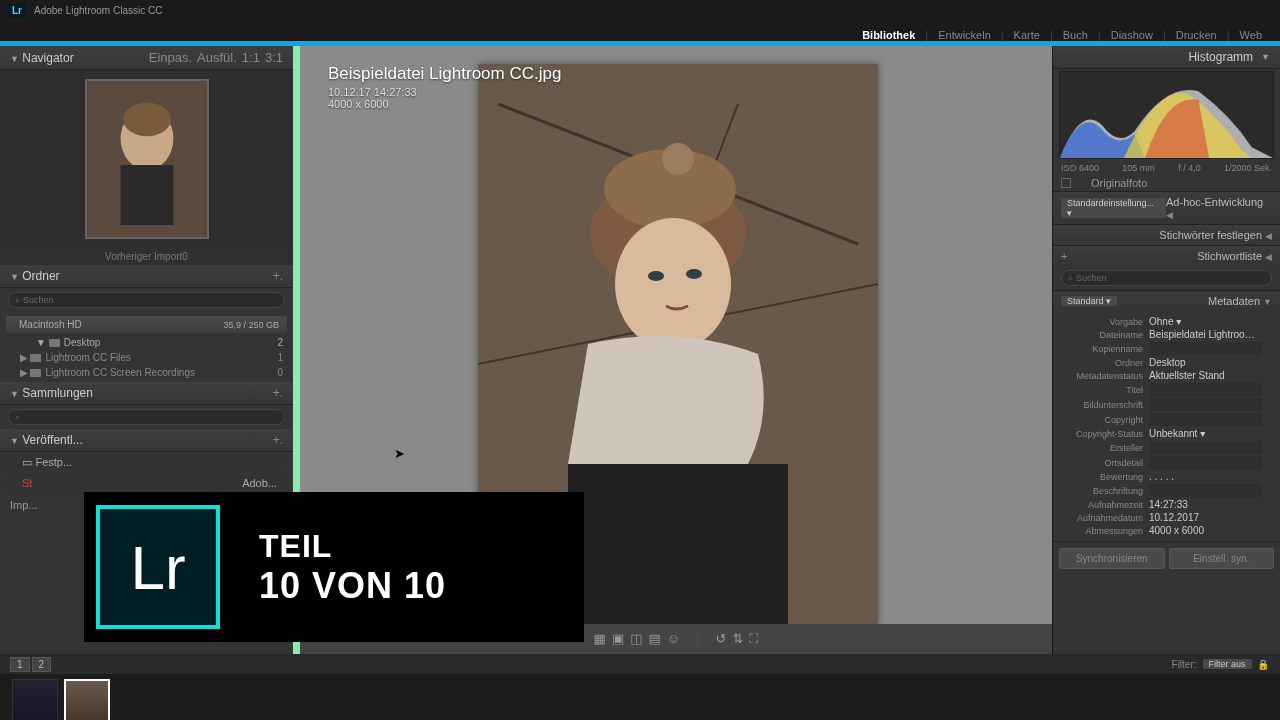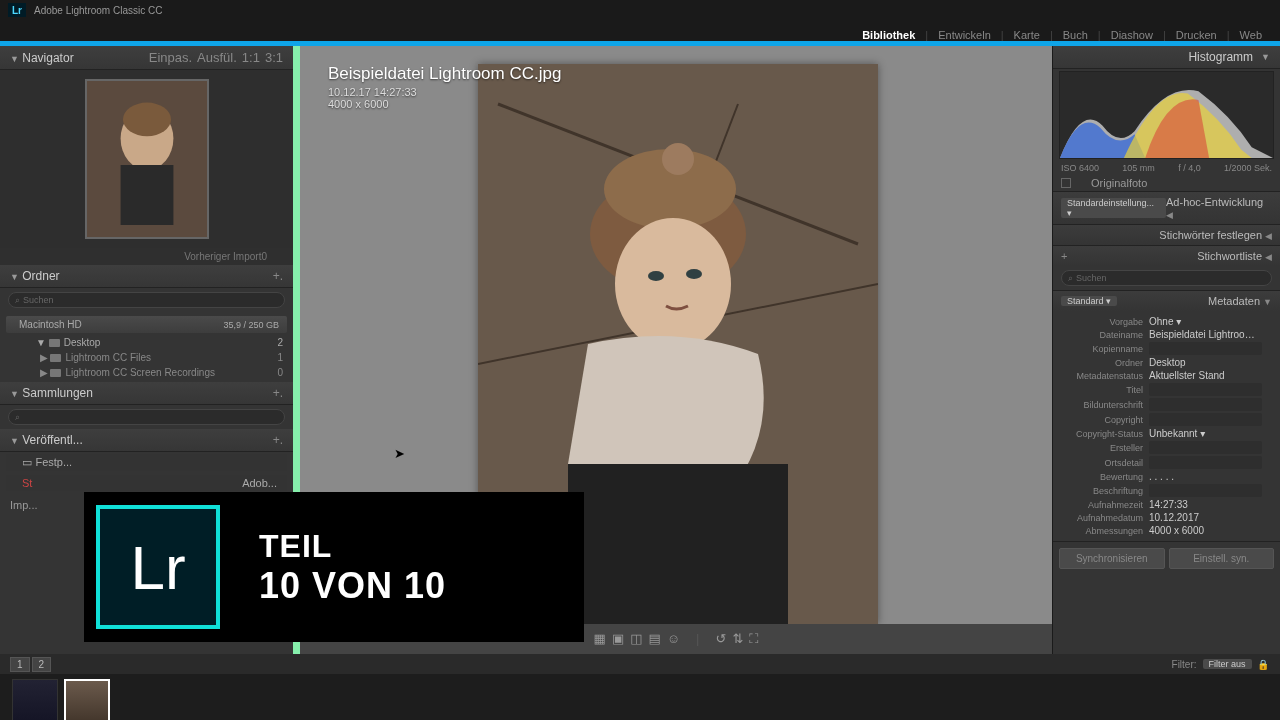--- a/index.html
+++ b/index.html
@@ -13,29 +13,29 @@
 .workspace{display:flex;height:608px;background:#2a2a2a}
 .panel{background:#343434;display:flex;flex-direction:column;overflow:hidden}
 .panel.left{width:300px;border-right:7px solid #86efac}
 .panel.right{width:228px;border-left:1px solid #1a1a1a}
 .panel-header{display:flex;justify-content:space-between;align-items:center;padding:4px 10px;background:linear-gradient(#3e3e3e,#363636);border-bottom:1px solid #222;color:#ccc;font-size:12px}
 .panel-header .tri{font-size:9px;color:#999}
 .panel-header.right-hdr{justify-content:flex-end;gap:8px}
 .nav-zoom{font-size:13px;color:#888;display:flex;gap:5px}
 .navthumb{position:relative;height:178px;background:#2e2e2e;display:flex;align-items:center;justify-content:center}
 .navthumb-img{width:124px;height:160px;background:#777;border:2px solid #666}
-.row-dim{display:flex;justify-content:flex-end;padding:3px 26px;color:#777;font-size:10px;background:#2f2f2f}
+.row-dim{display:flex;justify-content:center;padding:3px 26px;color:#777;font-size:10px;background:#2f2f2f}
 .plusdot{color:#888}
 .search-box{margin:4px 8px;height:16px;background:#2b2b2b;border:1px solid #444;border-radius:8px;display:flex;align-items:center;padding:0 6px;color:#666;font-size:9px;gap:3px}
 .folder-tree{padding:2px 0;font-size:10px}
 .folder-row{display:flex;justify-content:space-between;align-items:center;padding:2px 10px 2px 14px;color:#aaa}
 .folder-row.vol{background:linear-gradient(#4a4a4a,#3d3d3d);margin:2px 6px;border-radius:2px;padding:3px 8px}
 .folder-row .dot{width:6px;height:6px;border-radius:50%;background:#6bd06b;margin-right:5px}
 .folder-row.sub{padding-left:36px}
-.folder-row.sub2{padding-left:40px;color:#888}
+.folder-row.sub2{padding-left:20px;color:#888}
 .folder-icon{display:inline-block;width:11px;height:8px;background:#777;margin-right:4px;vertical-align:middle;border-radius:1px}
 .center{flex:1;background:#8a8a8a;position:relative;overflow:hidden}
 .photo-frame{position:absolute;left:178px;top:18px;width:400px;height:560px;box-shadow:0 0 8px rgba(0,0,0,.4);background:linear-gradient(#6b5a4c,#4b3c30)}
 .overlay-meta{position:absolute;left:28px;top:18px;color:#fff;text-shadow:0 1px 2px rgba(0,0,0,.6);font-size:13px}
 .overlay-meta .t{font-size:17px;margin-bottom:2px}
 .overlay-meta .s{font-size:11px;color:#ddd}
 .cursor{position:absolute;left:94px;top:400px;color:#000;font-size:13px}
 .histo{height:88px;background:#2a2a2a;position:relative;margin:2px 6px;border:1px solid #222}
 .histo svg{width:100%;height:100%}
 .histo-row{display:flex;justify-content:space-between;padding:2px 8px;font-size:9px;color:#888}

